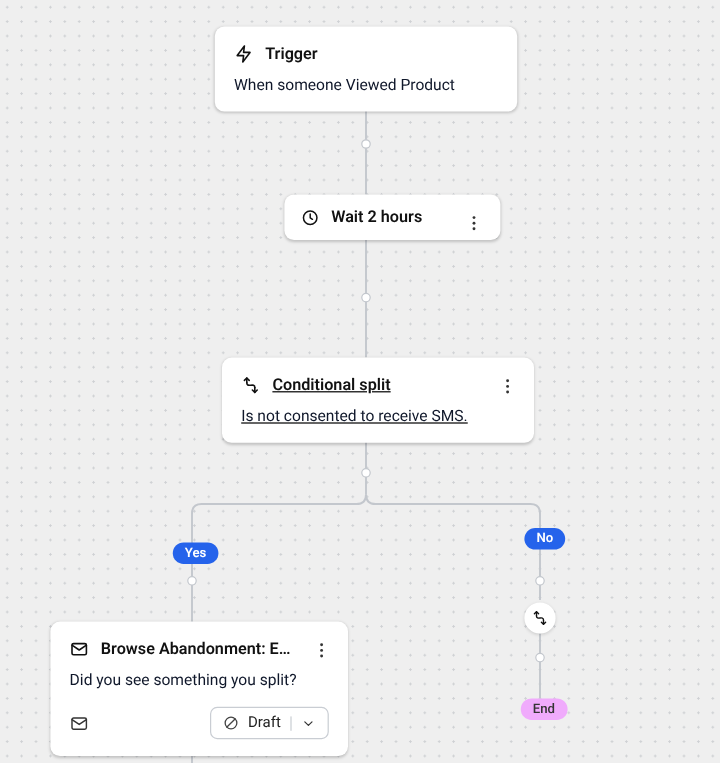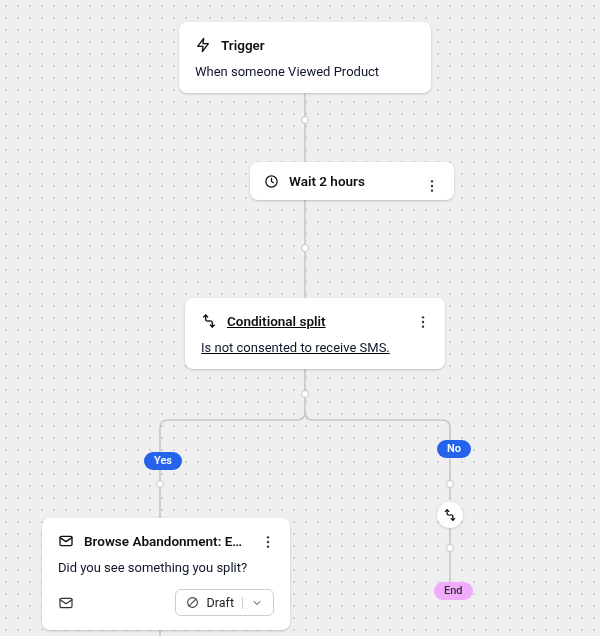--- a/index.html
+++ b/index.html
@@ -166,21 +166,21 @@
       <span class="icon">
         <svg width="16" height="16" viewBox="0 0 24 24" fill="none" stroke="#111" stroke-width="2" stroke-linecap="round" stroke-linejoin="round">
             <polyline points="13 2 4 14 12 14 11 22 20 10 12 10 13 2"></polyline>
           </svg>
       </span>
       <span class="title">Trigger</span>
     </div>
     <div class="subtitle">When someone Viewed Product</div>
   </div>
 
-  <div class="node" style="left:250px; top:162px; width:204px; padding:10px 14px;">
+  <div class="node" style="left:237px; top:162px; width:180px; padding:10px 14px;">
     <div class="header">
       <span class="icon">
         <svg width="15" height="15" viewBox="0 0 24 24" fill="none" stroke="#111" stroke-width="2" stroke-linecap="round" stroke-linejoin="round">
             <circle cx="12" cy="12" r="9"></circle>
             <polyline points="12 7 12 12 15 14"></polyline>
           </svg>
       </span>
       <span class="title">Wait 2 hours</span>
     </div>
     <div class="kebab">

